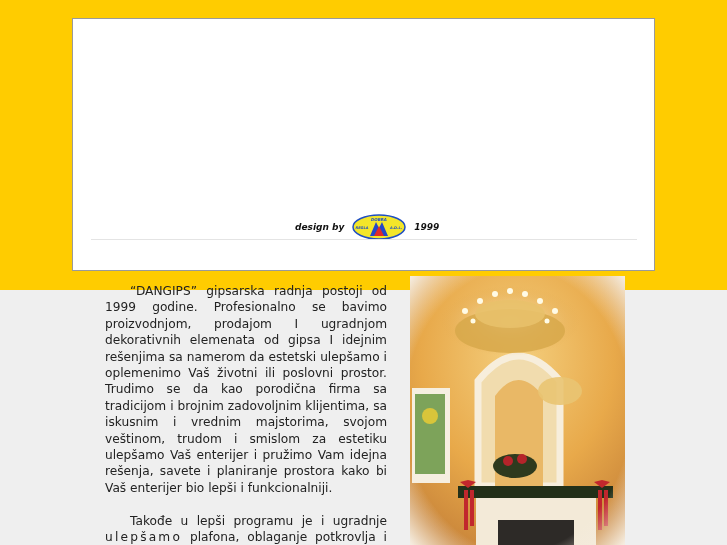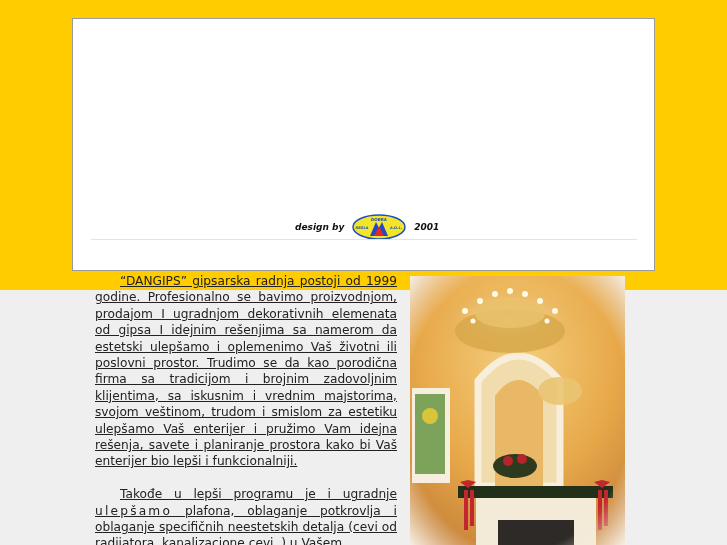--- a/index.html
+++ b/index.html
@@ -53,23 +53,22 @@
   .content-text {
     position: absolute;
     left: 94px; top: 272px;
     width: 304px;
     font-size: 12.2px;
     line-height: 16.4px;
     color: #222;
     text-align: justify;
   }
   .content-text p {
-    margin: 1px;
+    margin: 11px;
     text-indent: 25px;
-    text-decoration: underline;
   }
   .content-text p + p {
     margin-top: 16.4px;
   }
   .spaced { letter-spacing: 2.2px; }
   .photo {
     position: absolute;
     left: 410px; top: 276px;
     width: 215px;
     height: 269px;
@@ -85,21 +84,21 @@
   <div class="credit">
     <span>design by</span>
     <svg class="logo" viewBox="0 0 54 26">
       <ellipse cx="27" cy="13" rx="26" ry="12" fill="#f3e62a" stroke="#1f4fc2" stroke-width="1.5"></ellipse>
       <text x="27" y="7" font-size="4" text-anchor="middle" fill="#1f4fc2" font-family="DejaVu Sans, sans-serif" font-weight="bold">DOBRA</text>
       <text x="10" y="15" font-size="3.6" text-anchor="middle" fill="#1f4fc2" font-family="DejaVu Sans, sans-serif">REGLA</text>
       <text x="44" y="15" font-size="3.6" text-anchor="middle" fill="#1f4fc2" font-family="DejaVu Sans, sans-serif">A.D.L.</text>
       <polygon points="18,22 24,8 27,14 30,8 36,22" fill="#2447c8"></polygon>
       <polygon points="22,22 27,12 32,22" fill="#e02a2a"></polygon>
     </svg>
-    <span>2001</span>
+    <span>1999</span>
   </div>
   <div class="header-rule"></div>
 </div>
 
 <div class="content-text">
   <p>“DANGIPS” gipsarska radnja postoji od 1999 godine. Profesionalno se bavimo proizvodnjom, prodajom I ugradnjom dekorativnih elemenata od gipsa I idejnim rešenjima sa namerom da estetski ulepšamo i oplemenimo Vaš životni ili poslovni prostor. Trudimo se da kao porodična firma sa tradicijom i brojnim zadovoljnim klijentima, sa iskusnim i vrednim majstorima, svojom veštinom, trudom i smislom za estetiku ulepšamo Vaš enterijer i pružimo Vam idejna rešenja, savete i planiranje prostora kako bi Vaš enterijer bio lepši i funkcionalniji.</p>
   <p><span>Takođe u lepši programu je i ugradnje</span> <span class="spaced">ulepšamo</span> <span>plafona, oblaganje potkrovlja i oblaganje specifičnih neestetskih detalja (cevi od radijatora, kanalizacione cevi..) u Vašem</span></p>
 </div>
 
 <div class="photo" title="Interior with crystal chandelier and decorated fireplace">

